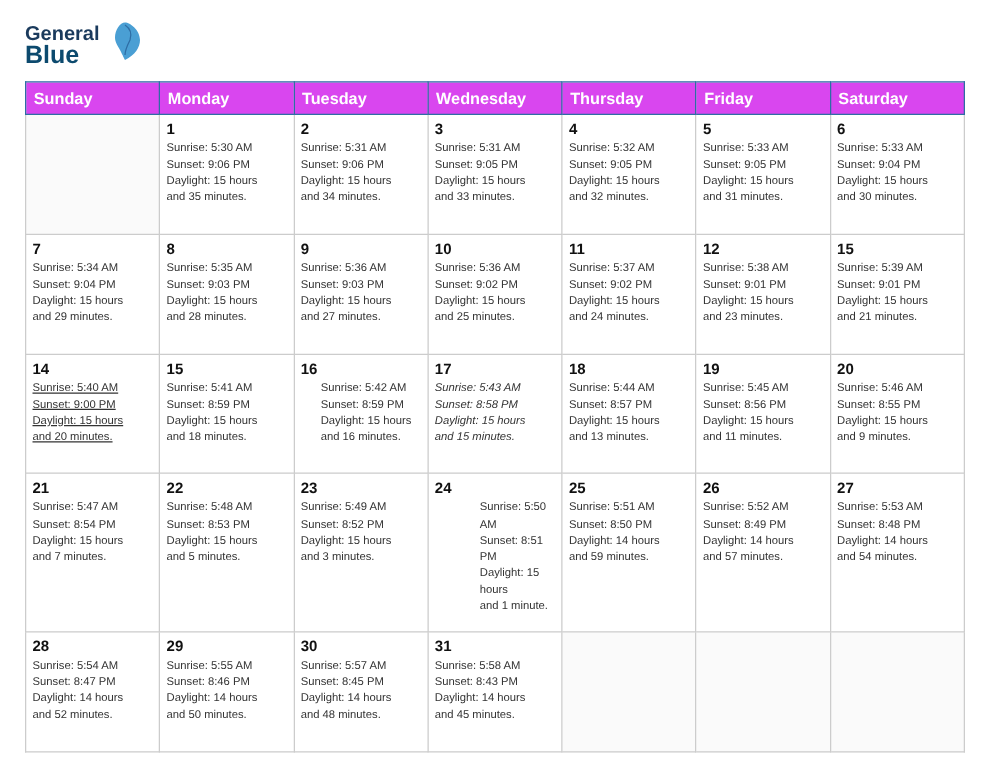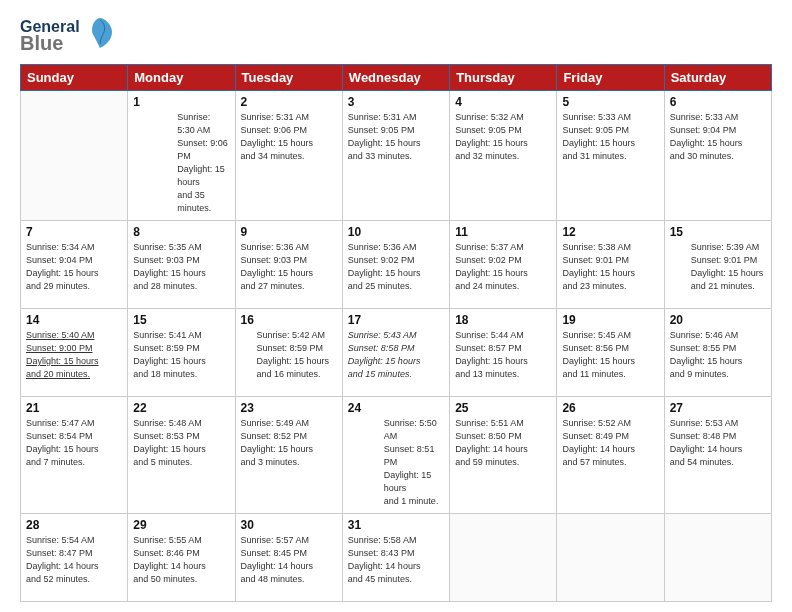--- a/index.html
+++ b/index.html
@@ -47,21 +47,21 @@
       color: #333;
     }
     .calendar {
       flex: 1;
       border: 1px solid #ccc;
       border-collapse: collapse;
       width: 100%;
       table-layout: fixed;
     }
     .calendar th {
-      background-color: #b91c1c;
+      background-color: #d946ef;
       color: #fff;
       text-align: left;
       padding: 5px 6px;
       font-size: 13px;
       border: 1px solid #2e6da4;
     }
     .calendar td {
       border: 1px solid #ccc;
       vertical-align: top;
       padding: 4px 5px;
@@ -87,21 +87,21 @@
   </style>
 </head>
 <body>
 
 <div class="page">
   <div class="header">
     <div class="logo">
       <div class="logo-row">
         <div style="display:flex;flex-direction:column;line-height:1;">
           <span style="font-size:16px;font-weight:bold;color:#1a3a5c;">General</span>
-          <span style="font-size:20px;font-weight:bold;color:#737373;margin-top:-2px;">Blue</span>
+          <span style="font-size:20px;font-weight:bold;color:#0c4a6e;margin-top:-2px;">Blue</span>
         </div>
         <div style="margin-left:2px;">
           <svg width="28" height="36" viewBox="0 0 28 36">
             <path d="M14 2 C18 2, 26 8, 26 16 C26 22, 22 28, 14 32 C14 32, 12 28, 10 24 C8 20, 6 18, 6 14 C6 8, 10 2, 14 2Z" fill="#4a9fd4"></path>
             <path d="M14 4 C17 6, 20 10, 18 16 C16 20, 14 24, 14 28" fill="none" stroke="#2e6da4" stroke-width="1"></path>
           </svg>
         </div>
       </div>
     </div>
     <div class="title-area">
@@ -120,21 +120,21 @@
           <th>Thursday</th>
           <th>Friday</th>
           <th>Saturday</th>
         </tr>
     </thead>
     <tbody id="calendar-body">
     <tr>
           <td class="empty-cell"></td>
           <td>
             <span class="day-num">1</span>
-            <div class="day-info" style="white-space: pre-line; margin-left: 44px;">Sunrise: 5:30 AM
+            <div class="day-info" style="white-space: pre-line;">Sunrise: 5:30 AM
 Sunset: 9:06 PM
 Daylight: 15 hours
 and 35 minutes.</div>
           </td>
           <td>
             <span class="day-num">2</span>
             <div class="day-info" style="white-space: pre-line;">Sunrise: 5:31 AM
 Sunset: 9:06 PM
 Daylight: 15 hours
 and 34 minutes.</div>
@@ -206,21 +206,21 @@
           </td>
           <td>
             <span class="day-num">12</span>
             <div class="day-info" style="white-space: pre-line;">Sunrise: 5:38 AM
 Sunset: 9:01 PM
 Daylight: 15 hours
 and 23 minutes.</div>
           </td>
           <td>
             <span class="day-num">15</span>
-            <div class="day-info" style="white-space: pre-line; margin-left: 21px;">Sunrise: 5:39 AM
+            <div class="day-info" style="white-space: pre-line;">Sunrise: 5:39 AM
 Sunset: 9:01 PM
 Daylight: 15 hours
 and 21 minutes.</div>
           </td>
         </tr>
         <tr>
           <td>
             <span class="day-num">14</span>
             <div class="day-info" style="white-space: pre-line; text-decoration: underline;">Sunrise: 5:40 AM
 Sunset: 9:00 PM

